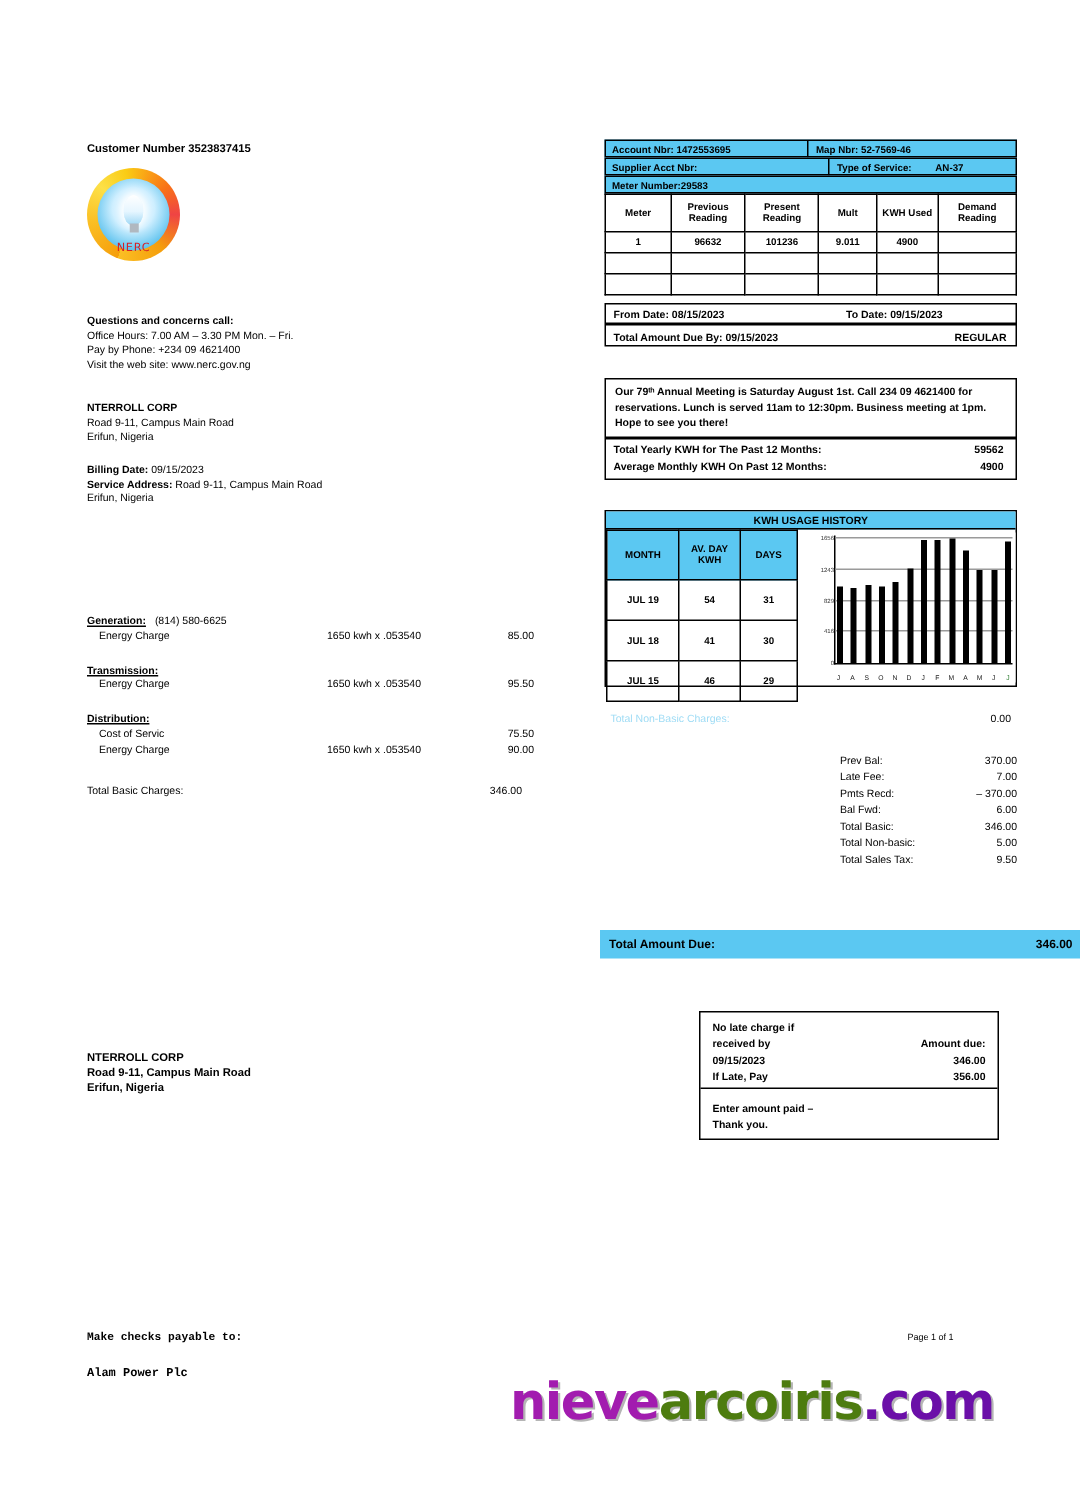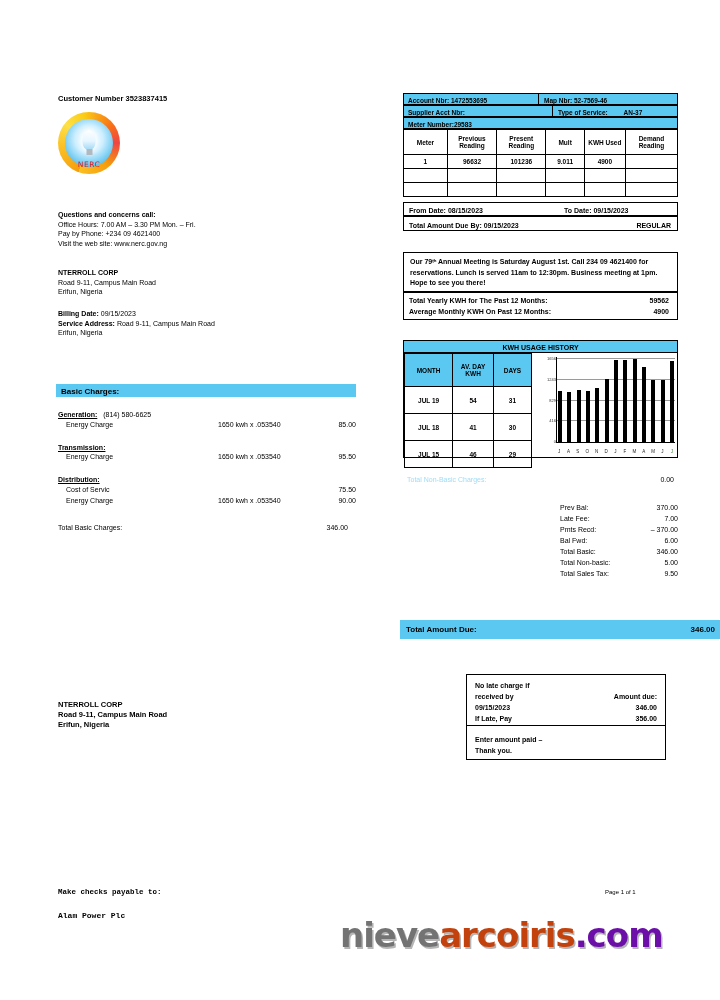--- a/index.html
+++ b/index.html
@@ -176,22 +176,22 @@
   .wm {
     position: absolute;
     left: 340px; top: 915px;
     font-family: "DejaVu Sans", sans-serif;
     font-size: 34px;
     font-weight: bold;
     letter-spacing: -1px;
     white-space: nowrap;
     text-shadow: 1.5px 1.5px 0 rgba(120,120,120,0.55);
   }
-  .wm .p1 { color: #737373; }
-  .wm .p2 { color: #c2410c; }
+  .wm .p1 { color: #a21caf; }
+  .wm .p2 { color: #4d7c0f; }
   .wm .p3 { color: #6b0fa8; }
 
   .faint { color: #9fdcf5; }
 </style>
 </head>
 <body>
 
 <div class="page">
 
   <div class="abs t75 b" style="left:58px; top:94px;">Customer Number 3523837415</div>
@@ -222,21 +222,20 @@
       <span class="b">Billing Date:</span>
       <span>09/15/2023</span>
     </div>
     <div class="t7">
       <span class="b">Service Address:</span>
       <span>Road 9-11,  Campus Main Road</span>
     </div>
     <div class="t7">Erifun, Nigeria</div>
   </div>
 
-  <div class="abs sec-head" style="left:56px; top:384px; width:300px; height:13px;">Basic  Charges:</div>
 
   <div class="abs" style="left:58px; top:410px; width:300px;">
 
     <div>
       <div class="t7">
         <span class="b u">Generation:</span>
         <span style="margin-left:4px;">(814) 580-6625</span>
       </div>
       <div style="position:relative; height:11px; margin-left:8px;">
         <span class="abs t7" style="left:0; top:0;">Energy Charge</span>

